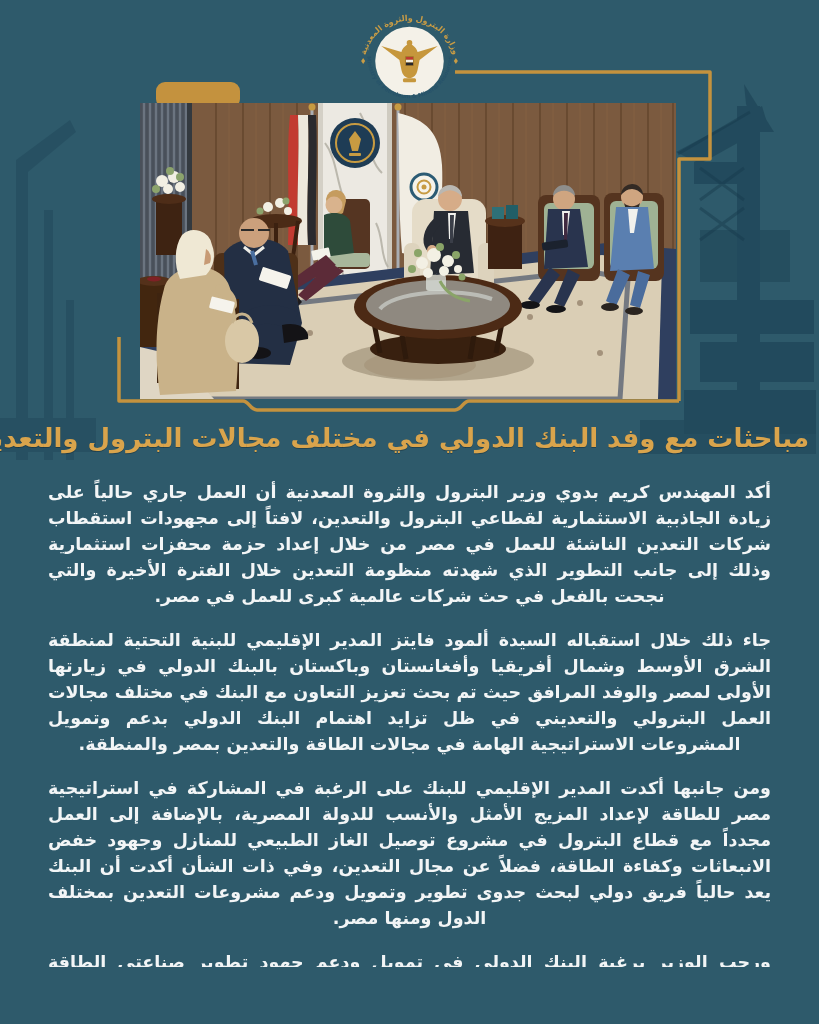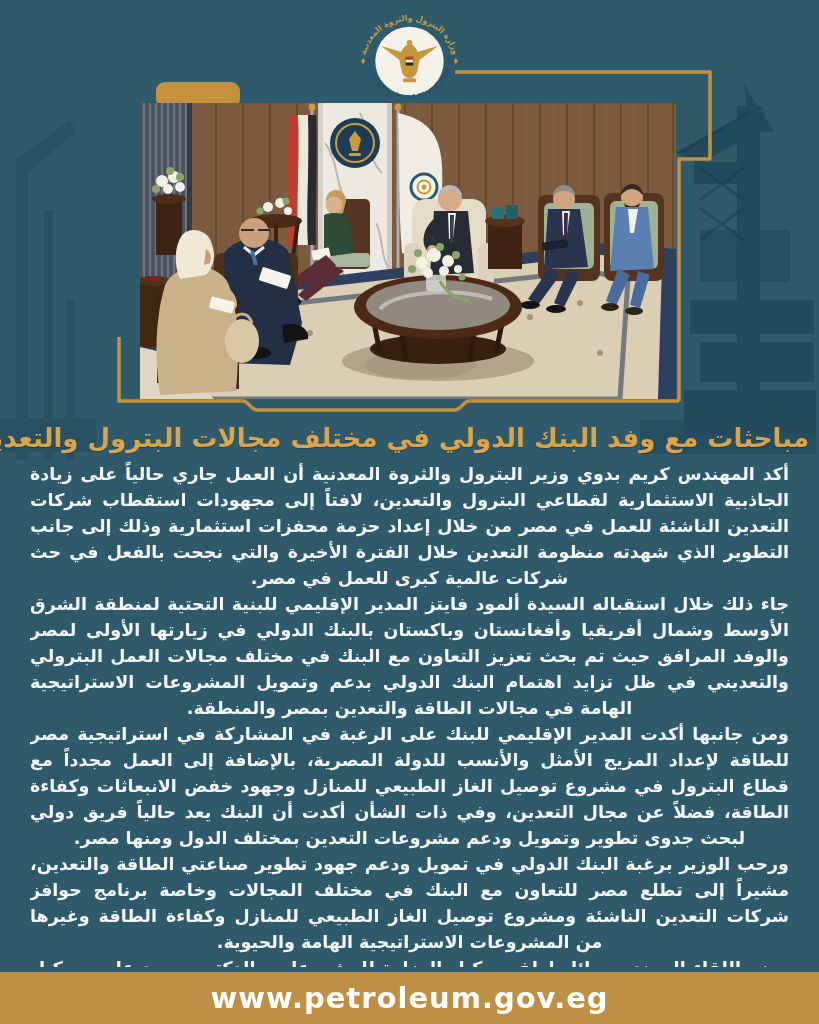--- a/index.html
+++ b/index.html
@@ -14,21 +14,21 @@
   #headline{
     position:absolute;left:10px;right:10px;top:417px;height:42px;
     direction:rtl;text-align:center;font-weight:bold;font-size:26px;line-height:42px;
     color:#D9A44C;text-shadow:0 1px 0 rgba(0,0,0,.25);white-space:nowrap;
   }
   #body-text{
     position:absolute;left:30px;right:30px;top:461px;height:506px;overflow:hidden;
     direction:rtl;color:#F2F5F6;font-size:17.5px;font-weight:700;line-height:26px;
     text-align:justify;text-align-last:center;
   }
-  #body-text p{margin:0;padding:0;}
+  #body-text p{margin:18px;padding:0;}
   #footer{
     position:absolute;left:0;right:0;bottom:0;height:52px;background:#BE9045;
     direction:ltr;text-align:center;color:#FFFFFF;font-weight:bold;font-size:29px;
     line-height:52px;letter-spacing:1px;
   }
 </style>
 </head>
 <body>
 
 <div id="canvas">
@@ -313,17 +313,14 @@
   <div id="headline">مباحثات مع وفد البنك الدولي في مختلف مجالات البترول والتعدين</div>
 
   <div id="body-text">
     <p>أكد المهندس كريم بدوي وزير البترول والثروة المعدنية أن العمل جاري حالياً على زيادة الجاذبية الاستثمارية لقطاعي البترول والتعدين، لافتاً إلى مجهودات استقطاب شركات التعدين الناشئة للعمل في مصر من خلال إعداد حزمة محفزات استثمارية وذلك إلى جانب التطوير الذي شهدته منظومة التعدين خلال الفترة الأخيرة والتي نجحت بالفعل في حث شركات عالمية كبرى للعمل في مصر.</p>
     <p>جاء ذلك خلال استقباله السيدة ألمود فايتز المدير الإقليمي للبنية التحتية لمنطقة الشرق الأوسط وشمال أفريقيا وأفغانستان وباكستان بالبنك الدولي في زيارتها الأولى لمصر والوفد المرافق حيث تم بحث تعزيز التعاون مع البنك في مختلف مجالات العمل البترولي والتعديني في ظل تزايد اهتمام البنك الدولي بدعم وتمويل المشروعات الاستراتيجية الهامة في مجالات الطاقة والتعدين بمصر والمنطقة.</p>
     <p>ومن جانبها أكدت المدير الإقليمي للبنك على الرغبة في المشاركة في استراتيجية مصر للطاقة لإعداد المزيج الأمثل والأنسب للدولة المصرية، بالإضافة إلى العمل مجدداً مع قطاع البترول في مشروع توصيل الغاز الطبيعي للمنازل وجهود خفض الانبعاثات وكفاءة الطاقة، فضلاً عن مجال التعدين، وفي ذات الشأن أكدت أن البنك يعد حالياً فريق دولي لبحث جدوى تطوير وتمويل ودعم مشروعات التعدين بمختلف الدول ومنها مصر.</p>
     <p>ورحب الوزير برغبة البنك الدولي في تمويل ودعم جهود تطوير صناعتي الطاقة والتعدين، مشيراً إلى تطلع مصر للتعاون مع البنك في مختلف المجالات وخاصة برنامج حوافز شركات التعدين الناشئة ومشروع توصيل الغاز الطبيعي للمنازل وكفاءة الطاقة وغيرها من المشروعات الاستراتيجية الهامة والحيوية.</p>
     <p>حضر اللقاء المهندس وائل لطفي وكيل الوزارة للمشروعات والدكتور محمد عاصي وكيل الوزارة للشئون المالية والتجارية وحسام بيدس مدير الطاقة لمنطقة الشرق الأوسط وشمال أفريقيا وأفغانستان وباكستان بالبنك الدولي والمهندسة يسرا عساكر كبير أخصائيي الطاقة بذات منطقة العمل بالبنك الدولي.</p>
   </div>
 
-  <div id="footer">
-    <span>www.petroleum.gov.eg</span>
-  </div>
 
 </div>
 
 </body></html>

